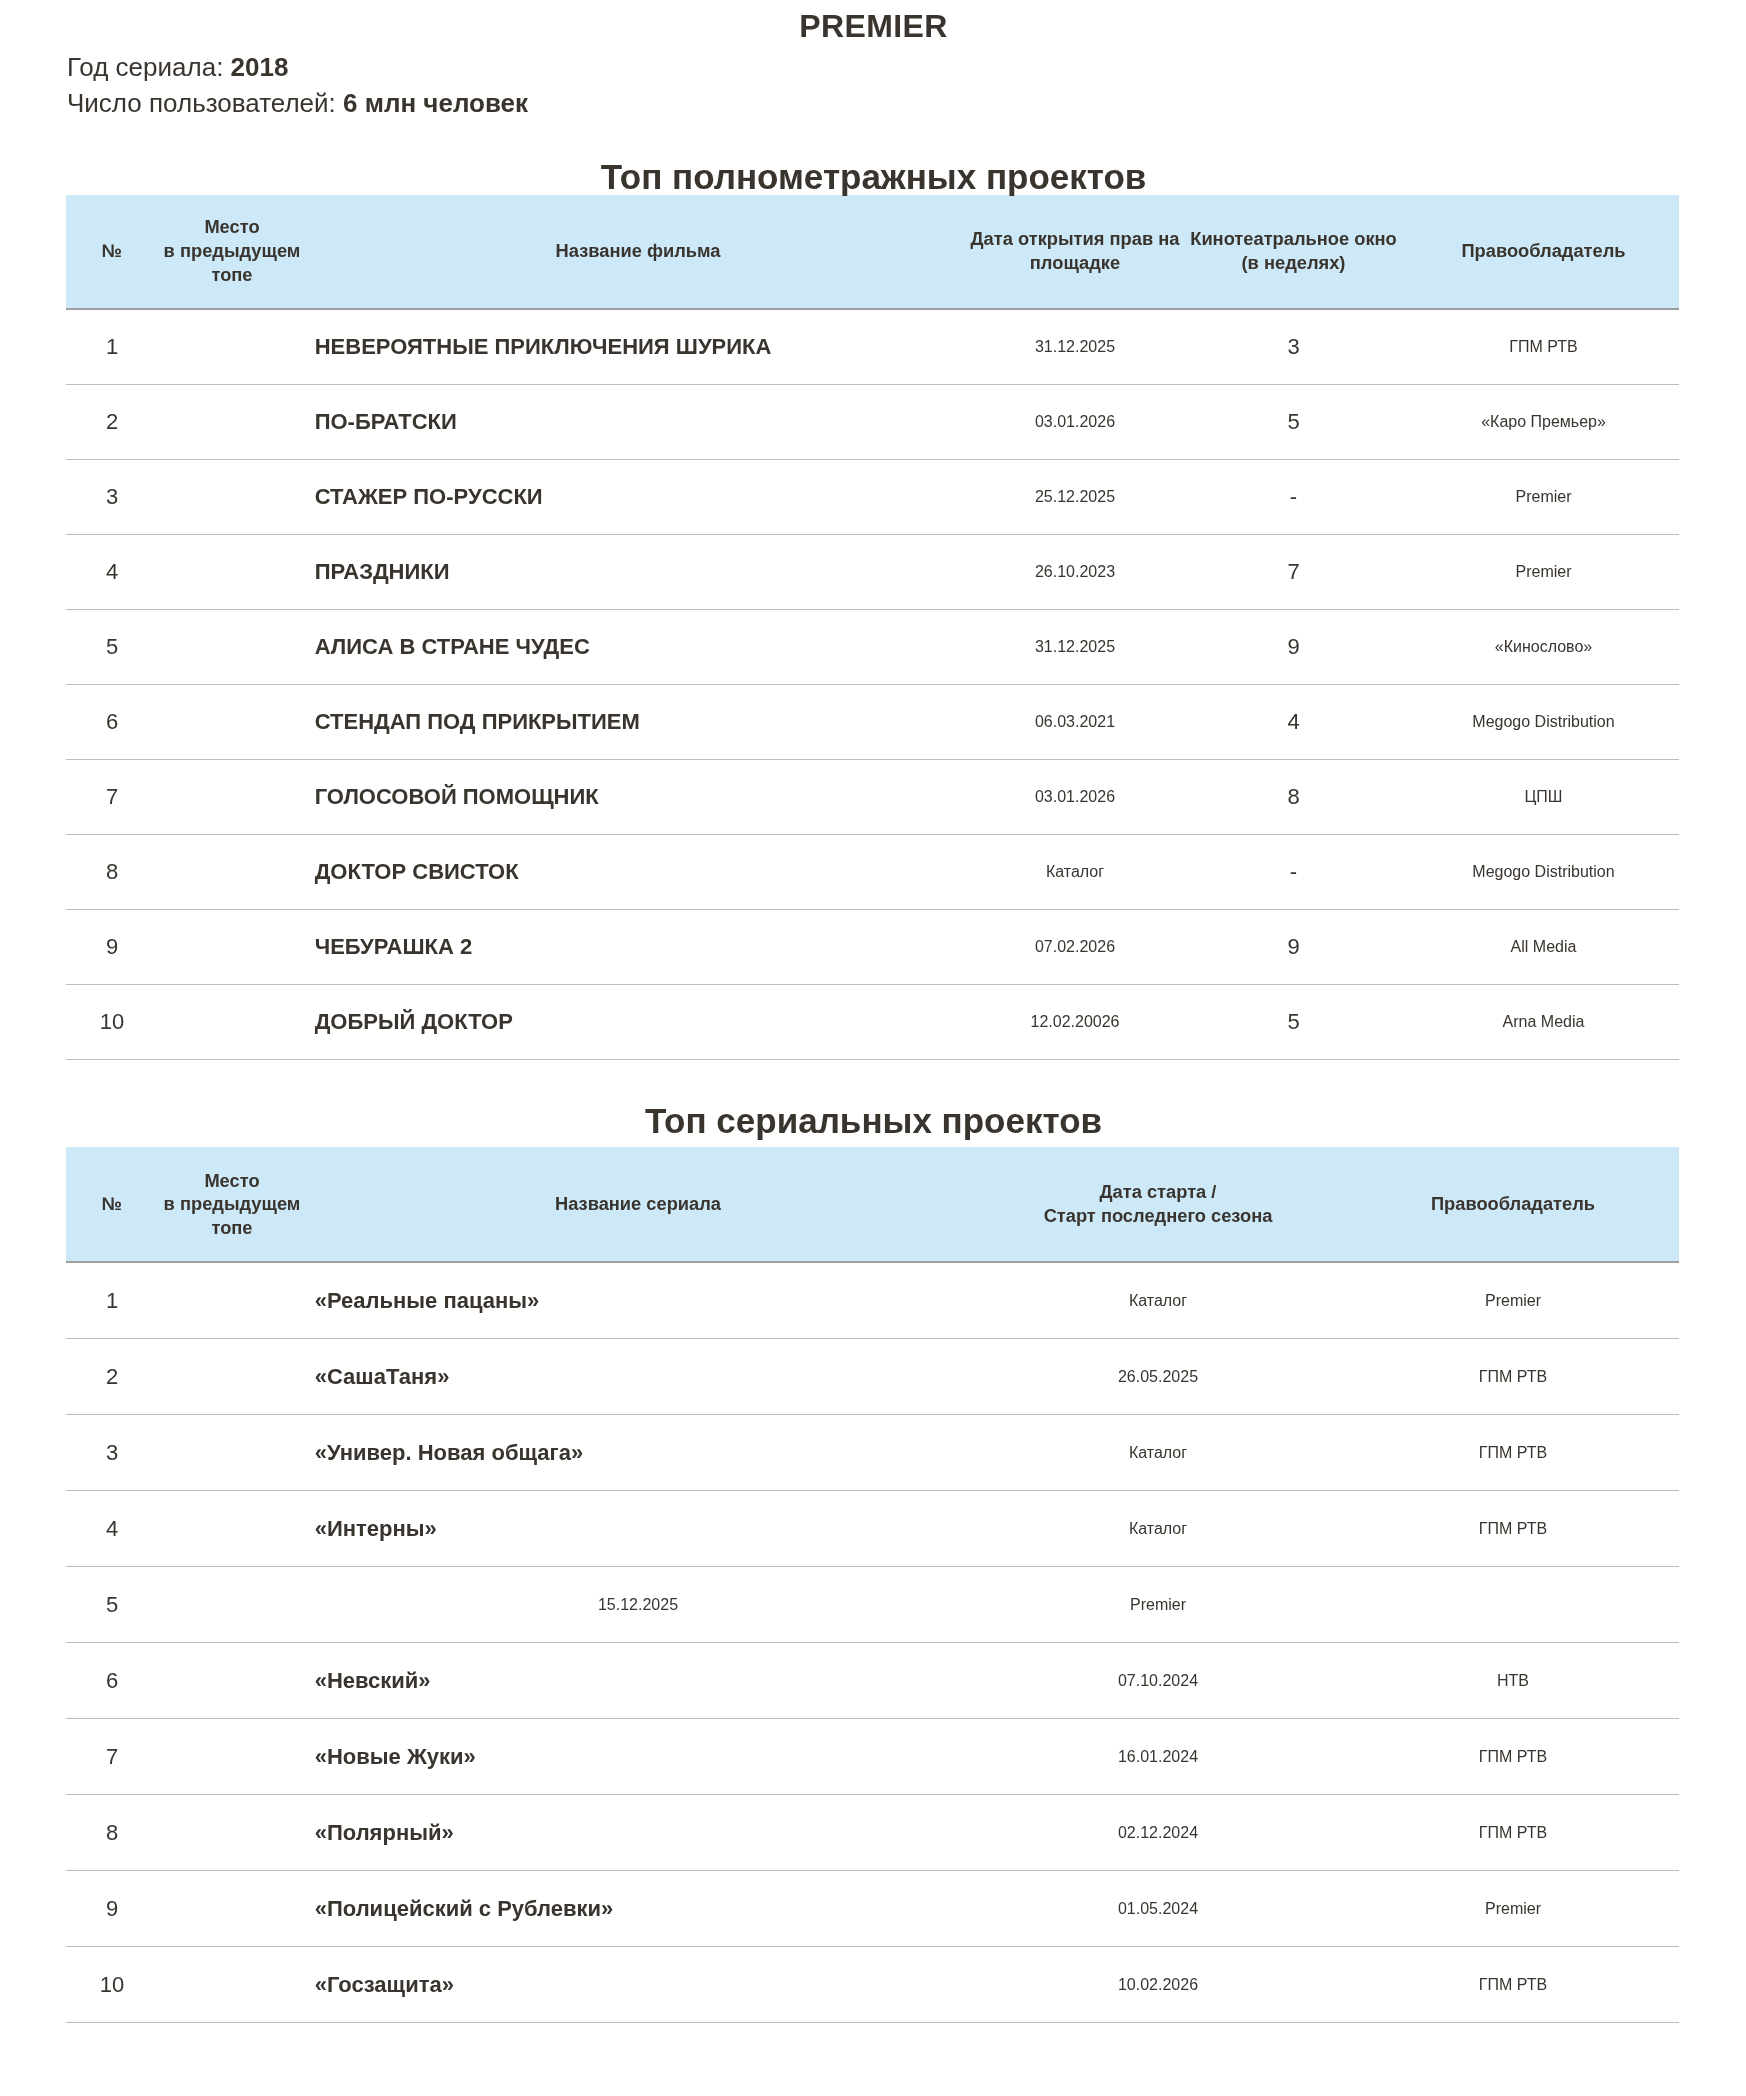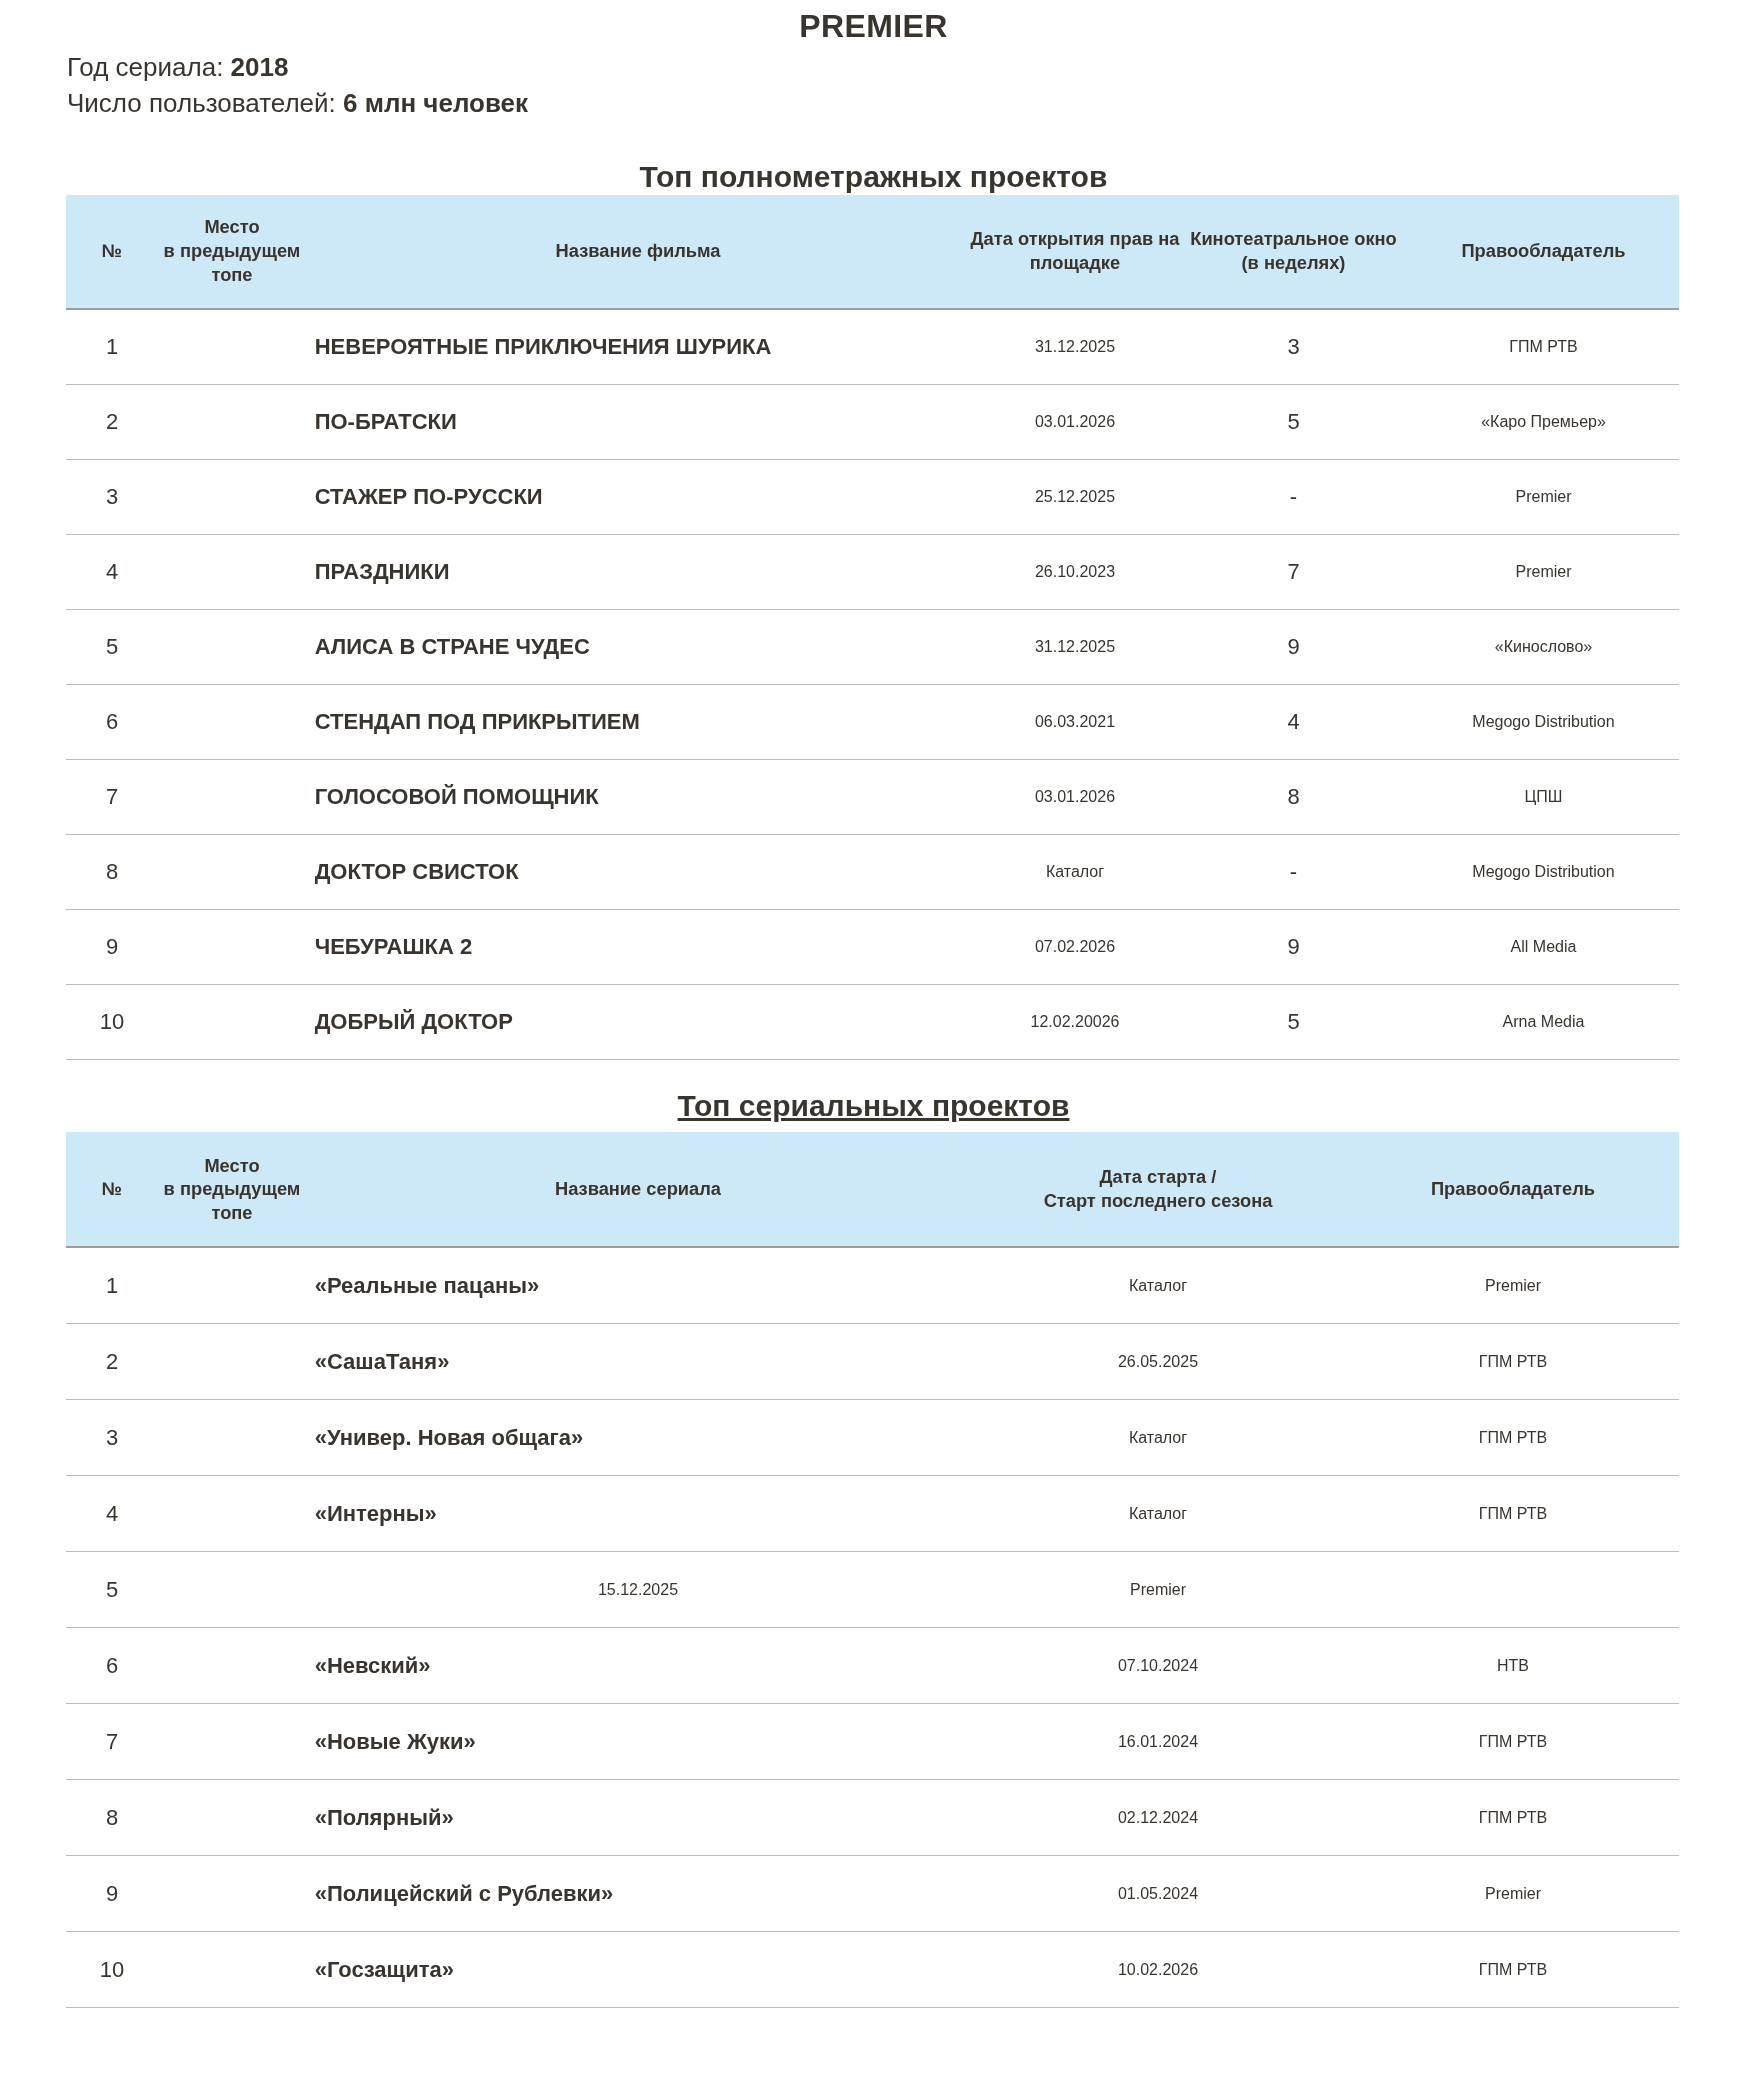--- a/index.html
+++ b/index.html
@@ -25,26 +25,26 @@
   }
   .info-block {
     margin: 3.5px 0 0 67px;
     font-size: 26px;
     line-height: 36px;
   }
   .info-line .value { font-weight: bold; }
   .section-title {
     text-align: center;
     font-weight: bold;
-    font-size: 30px;
+    font-size: 35px;
     line-height: 37px;
     margin: 0;
   }
   .section-title.films  { margin-top: 37px; }
-  .section-title.series { margin-top: 27px; margin-bottom: 8.7px; text-decoration: underline; }
+  .section-title.series { margin-top: 42px; margin-bottom: 8.7px; }
   .table {
     margin-left: 66px;
     width: 1613px;
   }
   .grid-row {
     display: grid;
     align-items: center;
   }
   .films-cols  { grid-template-columns: 92px 148px 664px 210px 227px 273px; }
   .series-cols { grid-template-columns: 92px 148px 664px 376px 334px; }

